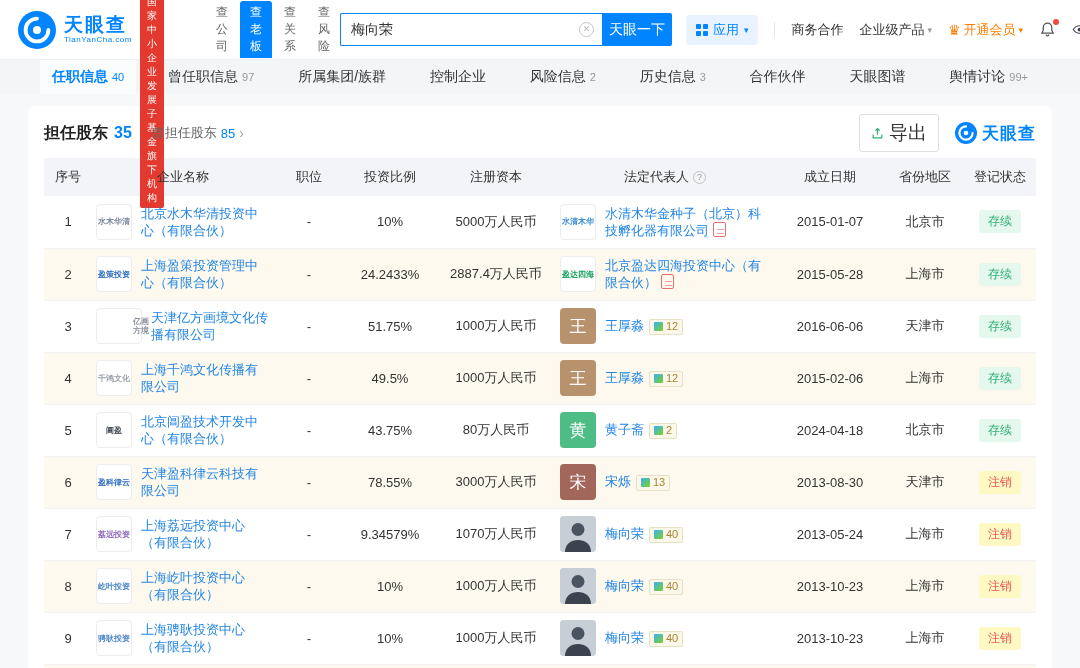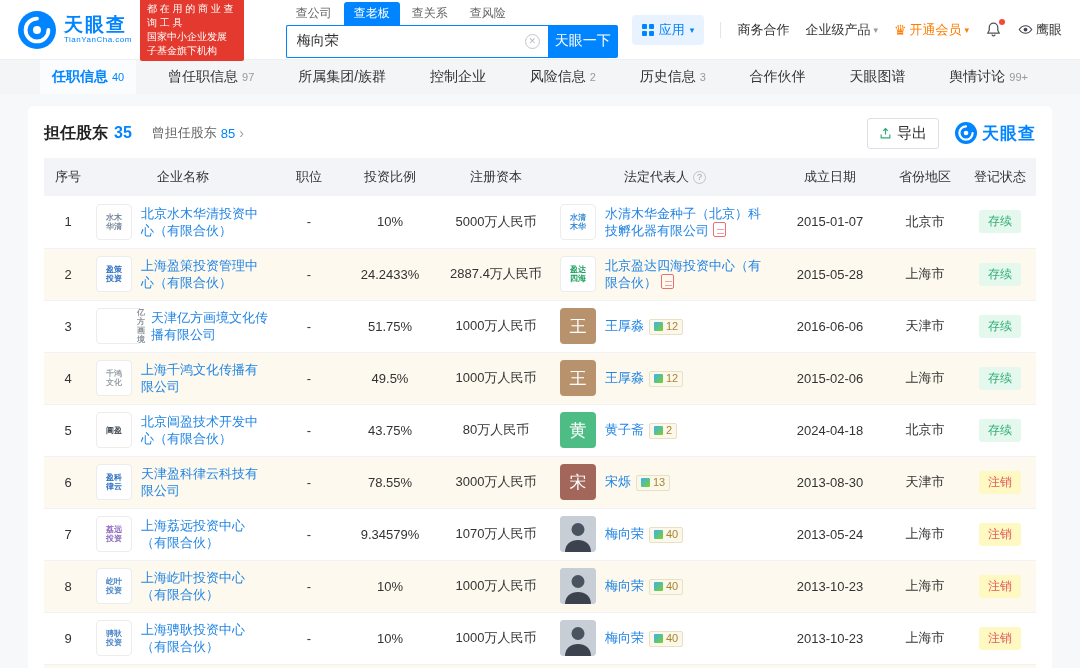--- a/index.html
+++ b/index.html
@@ -7,21 +7,21 @@
   body{font-family:"Liberation Sans","DejaVu Sans",sans-serif;background:#f7f8fa;color:#333;}
   a{text-decoration:none;}
   
   .topbar{height:60px;background:#fff;display:flex;align-items:center;padding:0 18px;gap:14px;border-bottom:1px solid #eef0f2;}
   .logo-area{display:flex;align-items:center;gap:8px;}
   .logo-svg{width:38px;height:38px;flex:none;}
   .brand{font-size:19px;font-weight:bold;color:#0084ff;letter-spacing:2px;line-height:20px;}
   .domain{font-size:8px;color:#0084ff;letter-spacing:.5px;}
   .slogan{background:#e3392e;color:#fff;font-size:10px;line-height:14px;padding:3px 7px;border-radius:2px;margin-left:0;}
   
-  .search-area{display:flex;flex-direction:column;margin-left:28px;}
+  .search-area{display:flex;flex-direction:row;margin-left:28px;align-items:center;}
   .search-tabs{display:flex;gap:2px;font-size:12px;align-items:flex-end;}
   .search-tab{padding:3px 10px;color:#666;cursor:pointer;}
   .search-tab.active{background:#0084ff;color:#fff;border-radius:3px 3px 0 0;}
   .search-row{display:flex;}
   .search-input-wrap{position:relative;width:262px;height:33px;border:1px solid #0084ff;border-right:none;background:#fff;display:flex;align-items:center;border-radius:2px 0 0 2px;}
   .sinput{border:none;outline:none;flex:1;padding:0 28px 0 10px;font-size:14px;color:#333;background:transparent;font-family:inherit;}
   .clear-icon{position:absolute;right:8px;width:15px;height:15px;border:1px solid #c2c6cc;border-radius:50%;color:#b6bac0;font-size:9px;line-height:13px;text-align:center;cursor:pointer;}
   .search-btn{width:70px;height:33px;background:#0084ff;color:#fff;border:none;font-size:14px;cursor:pointer;border-radius:0 2px 2px 0;font-family:inherit;}
   
   .right-menu{margin-left:auto;display:flex;align-items:center;gap:16px;font-size:13px;color:#333;white-space:nowrap;}
@@ -44,33 +44,33 @@
   
   main{padding:12px 28px 0;}
   .card{background:#fff;border-radius:6px;padding:12px 16px 0;min-height:600px;}
   .section-head{display:flex;align-items:center;margin-bottom:10px;height:30px;}
   .sec-title{font-size:16px;font-weight:bold;color:#222;}
   .sec-count{color:#0084ff;font-weight:bold;font-size:16px;margin-left:6px;}
   .sec-sub{margin-left:20px;color:#666;font-size:13px;cursor:pointer;display:flex;align-items:center;gap:4px;}
   .sec-sub .blue{color:#0084ff;}
   .chev{color:#9aa0a6;font-size:14px;}
   .head-right{margin-left:auto;display:flex;align-items:center;gap:16px;}
-  .export-btn{display:flex;align-items:center;gap:5px;border:1px solid #dcdfe3;background:#fff;border-radius:3px;padding:5px 11px;font-size:15px;color:#333;cursor:pointer;font-family:inherit;}
+  .export-btn{display:flex;align-items:center;gap:5px;border:1px solid #dcdfe3;background:#fff;border-radius:3px;padding:5px 11px;font-size:19px;color:#333;cursor:pointer;font-family:inherit;}
   .watermark{display:flex;align-items:center;gap:5px;color:#0084ff;font-weight:bold;font-size:17px;letter-spacing:1px;}
   .watermark .logo-svg{width:22px;height:22px;}
   
   table{width:100%;border-collapse:collapse;table-layout:fixed;}
   th{background:#f2f4f7;font-size:13px;color:#333;font-weight:normal;height:38px;text-align:center;}
   td{border-bottom:1px solid #f0f2f5;font-size:13px;color:#333;height:52px;padding:7px 4px;vertical-align:middle;}
   tbody tr:nth-child(even){background:#fdf9ee;}
   .c{text-align:center;}
   .left{text-align:left;}
   .cc{display:flex;align-items:center;gap:9px;}
   .avatar{width:36px;height:36px;border-radius:4px;flex:none;}
-  .avatar.logo{border:1px solid #ececec;background:#fff;display:flex;flex-direction:column;align-items:center;justify-content:center;font-size:8px;line-height:9px;font-weight:bold;}
+  .avatar.logo{border:1px solid #ececec;background:#fff;display:flex;align-items:center;justify-content:center;font-size:8px;line-height:9px;font-weight:bold;}
   .avatar.char{color:#fff;font-size:17px;display:flex;align-items:center;justify-content:center;}
   .avatar.photo{overflow:hidden;background:#c7ced6;}
   .clink{color:#2385e4;line-height:17px;}
   .legal-text{line-height:17px;}
   .pbadge{display:inline-flex;align-items:center;gap:3px;border:1px solid #e9dfc2;background:#fbf7eb;color:#a8862f;font-size:11px;padding:0 4px;height:16px;border-radius:2px;margin-left:5px;vertical-align:middle;}
   .pbicon{width:9px;height:9px;background:linear-gradient(135deg,#37b0f9,#7ed321);border-radius:1px;display:inline-block;}
   .flagicon{display:inline-block;width:13px;height:15px;border:1px solid #e87070;border-radius:2px;margin-left:4px;vertical-align:-2px;background:repeating-linear-gradient(to bottom,transparent 0 3px,#f0a3a3 3px 4px);background-size:7px 100%;background-repeat:no-repeat;background-position:3px 3px;}
   .status{display:inline-block;padding:3px 9px;border-radius:3px;font-size:12px;}
   .status.ok{background:#e5f8ee;color:#2fae74;}
   .status.off{background:#fef9c3;color:#e25c5c;}

